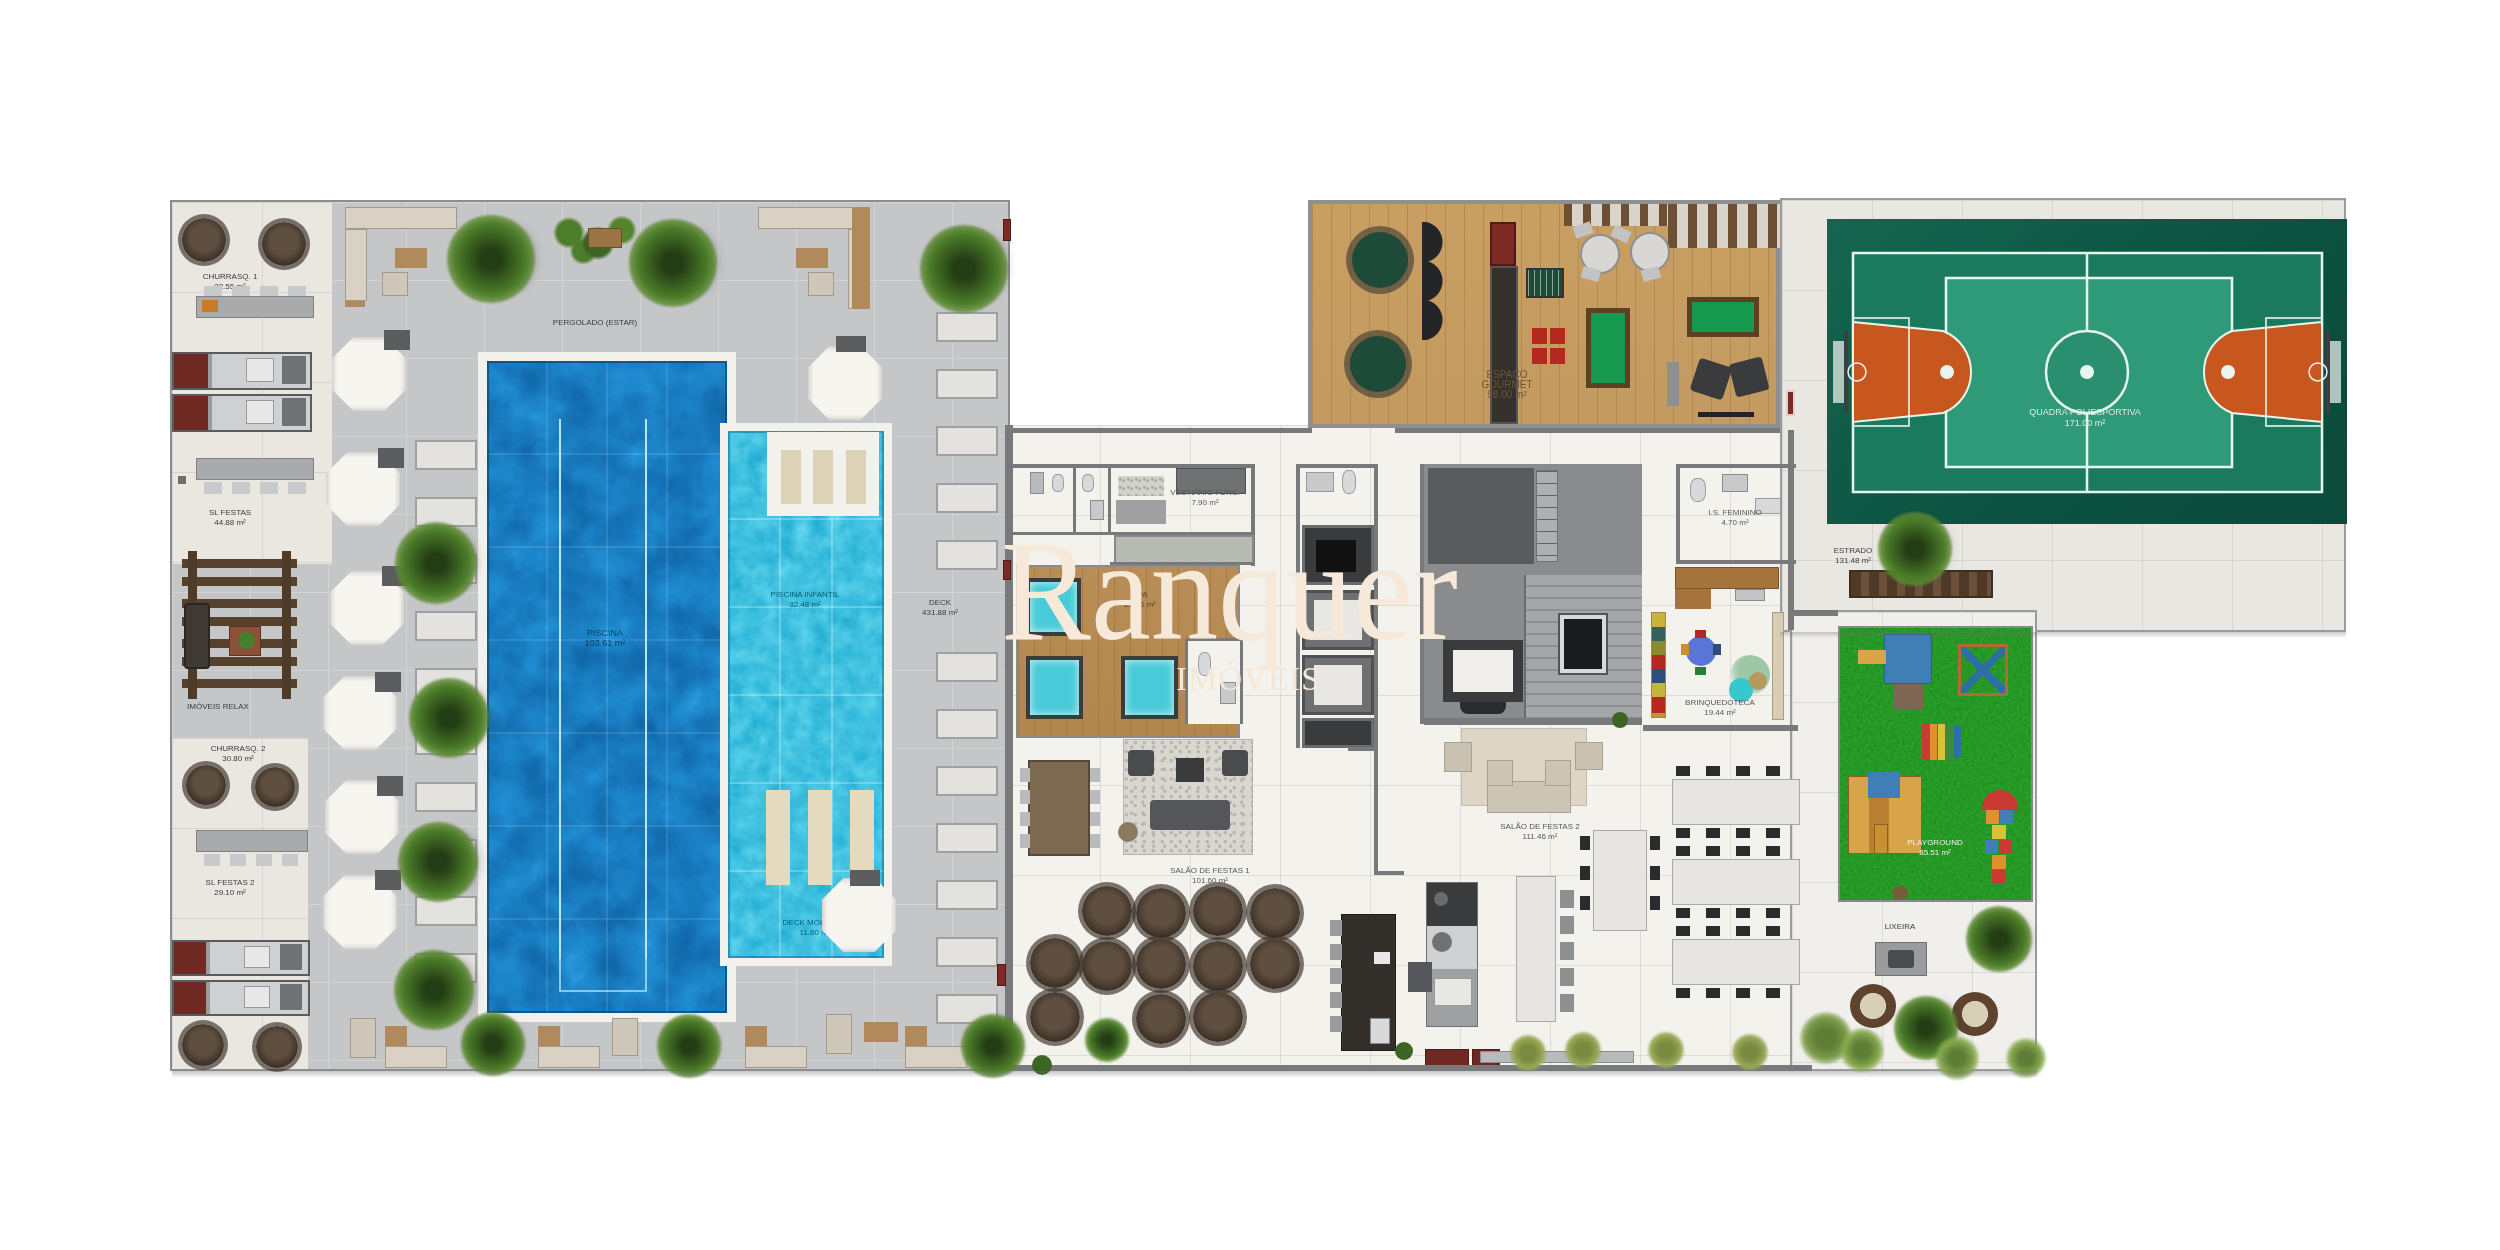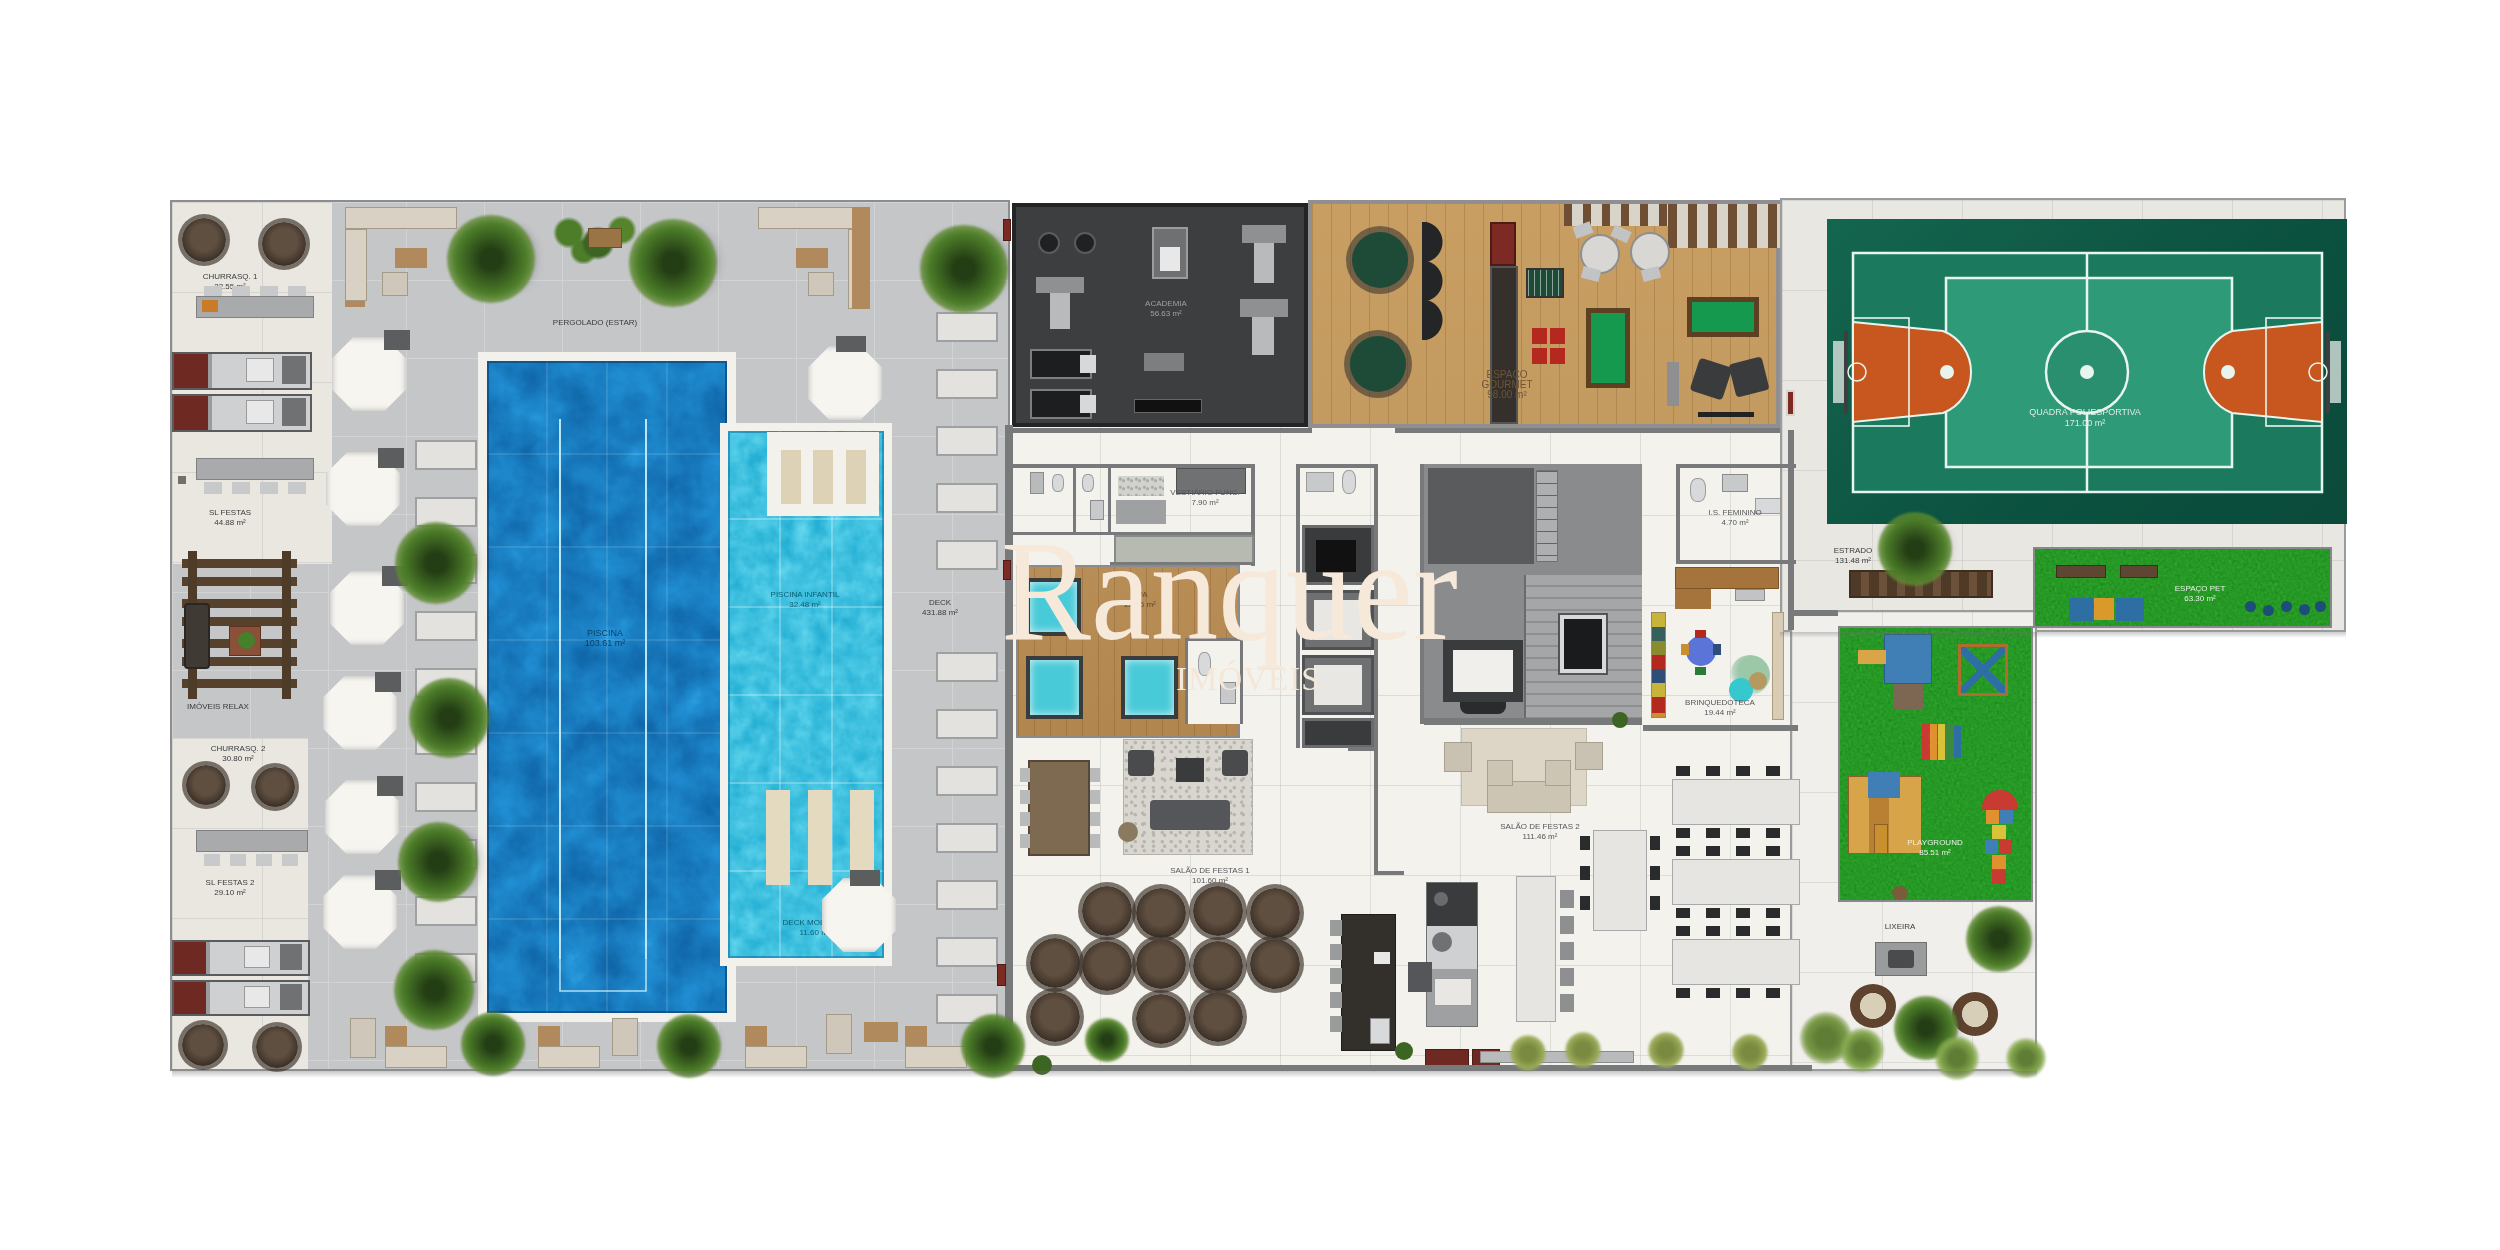--- a/index.html
+++ b/index.html
@@ -149,39 +149,20 @@
   <div class="abs" style="left:781px;top:450px;width:20px;height:54px;background:#ddd2b6;"></div>
   <div class="abs" style="left:813px;top:450px;width:20px;height:54px;background:#ddd2b6;"></div>
   <div class="abs" style="left:846px;top:450px;width:20px;height:54px;background:#ddd2b6;"></div>
 
   <div class="abs" style="left:766px;top:790px;width:24px;height:95px;background:#e3dac0;"></div>
   <div class="abs" style="left:808px;top:790px;width:24px;height:95px;background:#e3dac0;"></div>
   <div class="abs" style="left:850px;top:790px;width:24px;height:95px;background:#e3dac0;"></div>
 
   <div class="abs tile-w" style="left:1010px;top:425px;width:825px;height:646px;background-color:#f3f2ed;"></div>
 
-  <div class="abs" id="gym" style="left:1012px;top:203px;width:296px;height:224px;background:#3d3e40;border:4px solid #232426;">
-    <div class="abs" style="left:22px;top:25px;width:22px;height:22px;border-radius:50%;background:#202122;border:2px solid #5a5b5d;"></div>
-    <div class="abs" style="left:58px;top:25px;width:22px;height:22px;border-radius:50%;background:#202122;border:2px solid #5a5b5d;"></div>
-    <div class="abs" style="left:136px;top:20px;width:36px;height:52px;background:#6f7072;border:2px solid #9b9c9e;"></div>
-    <div class="abs" style="left:144px;top:40px;width:20px;height:24px;background:#e8e8e8;"></div>
-    <div class="abs" style="left:226px;top:18px;width:44px;height:18px;background:#8f9092;"></div>
-    <div class="abs" style="left:238px;top:36px;width:20px;height:40px;background:#b9babc;"></div>
-    <div class="abs" style="left:20px;top:70px;width:48px;height:16px;background:#8f9092;"></div>
-    <div class="abs" style="left:34px;top:86px;width:20px;height:36px;background:#b9babc;"></div>
-    <div class="abs" style="left:224px;top:92px;width:48px;height:18px;background:#8f9092;"></div>
-    <div class="abs" style="left:236px;top:110px;width:22px;height:38px;background:#b9babc;"></div>
-    <div class="abs" style="left:14px;top:142px;width:62px;height:30px;background:#1d1e1f;border:2px solid #7d7e80;"></div>
-    <div class="abs" style="left:64px;top:148px;width:16px;height:18px;background:#d8d8d8;"></div>
-    <div class="abs" style="left:14px;top:182px;width:62px;height:30px;background:#1d1e1f;border:2px solid #7d7e80;"></div>
-    <div class="abs" style="left:64px;top:188px;width:16px;height:18px;background:#d8d8d8;"></div>
-    <div class="abs" style="left:128px;top:146px;width:40px;height:18px;background:#7d7e80;"></div>
-    <div class="abs" style="left:118px;top:192px;width:68px;height:14px;background:#111;border:1px solid #666;"></div>
-    <div class="abs lbl" style="left:100px;top:92px;width:100px;color:#9fa0a2;font-size:8px;">ACADEMIA<br>56.63 m²</div>
-  </div>
 
   <div class="abs" id="games" style="left:1308px;top:200px;width:472px;height:228px;">
 
     <div class="abs" style="left:252px;top:0px;width:104px;height:22px;background:repeating-linear-gradient(90deg,#6e4f33 0 8px,#d9d4ca 8px 19px);"></div>
     <div class="abs" style="left:356px;top:0px;width:112px;height:44px;background:repeating-linear-gradient(90deg,#6e4f33 0 9px,#d9d4ca 9px 20px);"></div>
 
     <div class="abs" style="left:40px;top:28px;width:56px;height:56px;border-radius:50%;background:#1d4b37;box-shadow:0 0 0 6px rgba(45,45,45,.55);"></div>
     <div class="abs" style="left:38px;top:132px;width:56px;height:56px;border-radius:50%;background:#1d4b37;box-shadow:0 0 0 6px rgba(45,45,45,.55);"></div>
 
     <div class="abs" style="left:110px;top:18px;width:46px;height:118px;background:radial-gradient(circle at 0% 17%, #242526 0 20px, transparent 21px),radial-gradient(circle at 0% 50%, #242526 0 20px, transparent 21px),radial-gradient(circle at 0% 83%, #242526 0 20px, transparent 21px);"></div>
@@ -239,34 +220,20 @@
 
       <rect x="6" y="122" width="14" height="62" fill="#d8e2dc" opacity=".8"></rect>
       <rect x="17" y="112" width="4" height="82" fill="#3c3e40"></rect>
       <rect x="500" y="122" width="14" height="62" fill="#d8e2dc" opacity=".8"></rect>
       <rect x="499" y="112" width="4" height="82" fill="#3c3e40"></rect>
       <circle cx="30" cy="153" r="9" fill="none" stroke="#e8f5ef" stroke-width="1.5"></circle>
       <circle cx="491" cy="153" r="9" fill="none" stroke="#e8f5ef" stroke-width="1.5"></circle>
     </svg>
   </div>
 
-  <div class="abs grass" id="gstrip" style="left:2033px;top:547px;width:299px;height:81px;border:2px solid #87888a;">
-      <div class="grasstex"></div>
-    <div class="abs" style="left:21px;top:16px;width:50px;height:13px;background:#5e4632;border:1px solid #3f2e1f;"></div>
-    <div class="abs" style="left:85px;top:16px;width:38px;height:13px;background:#5e4632;border:1px solid #3f2e1f;"></div>
-    <div class="abs" style="left:34px;top:49px;width:24px;height:23px;background:#2e6fa3;"></div>
-    <div class="abs" style="left:59px;top:49px;width:20px;height:22px;background:#d99a2b;"></div>
-    <div class="abs" style="left:81px;top:49px;width:28px;height:23px;background:#2e6fa3;"></div>
-    <div class="abs" style="left:210px;top:52px;width:11px;height:11px;border-radius:50%;background:#1d4e7a;"></div>
-    <div class="abs" style="left:228px;top:56px;width:11px;height:11px;border-radius:50%;background:#1d4e7a;"></div>
-    <div class="abs" style="left:246px;top:52px;width:11px;height:11px;border-radius:50%;background:#1d4e7a;"></div>
-    <div class="abs" style="left:264px;top:55px;width:11px;height:11px;border-radius:50%;background:#1d4e7a;"></div>
-    <div class="abs" style="left:280px;top:52px;width:11px;height:11px;border-radius:50%;background:#1d4e7a;"></div>
-    <div class="abs lbl" style="left:120px;top:35px;width:90px;color:#e8f0e6;font-size:8px;">ESPAÇO PET<br>63.30 m²</div>
-  </div>
 
   <div class="abs grass" id="pgnd" style="left:1838px;top:626px;width:195px;height:276px;border:2px solid #87888a;">
       <div class="grasstex"></div>
     <div class="abs" style="left:44px;top:6px;width:48px;height:50px;background:#3f7fb5;border:1px solid #2a5f8d;"></div>
     <div class="abs" style="left:53px;top:56px;width:30px;height:26px;background:#7d6752;"></div>
     <div class="abs" style="left:18px;top:22px;width:28px;height:14px;background:#d9a547;"></div>
     <div class="abs" style="left:118px;top:16px;width:50px;height:52px;background:
       linear-gradient(45deg,transparent 44%,#2e6fa3 44% 56%,transparent 56%),
       linear-gradient(-45deg,transparent 44%,#2e6fa3 44% 56%,transparent 56%);border:3px solid #b06c2e;"></div>
     <div class="abs" style="left:82px;top:96px;width:7px;height:36px;background:#c83a32;"></div>

